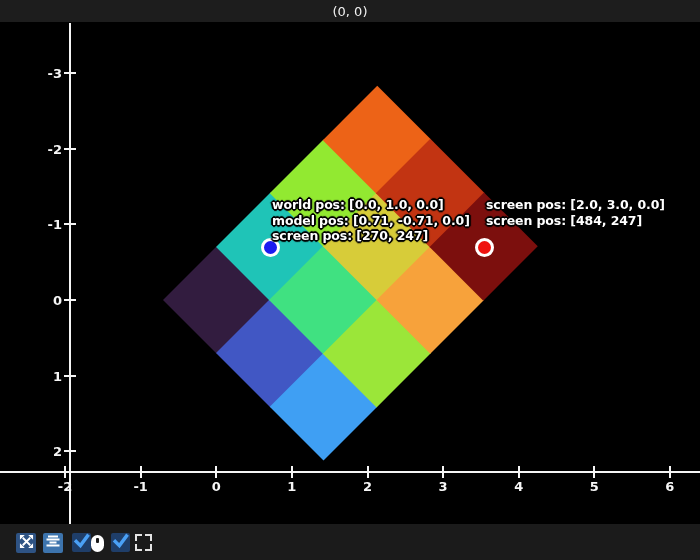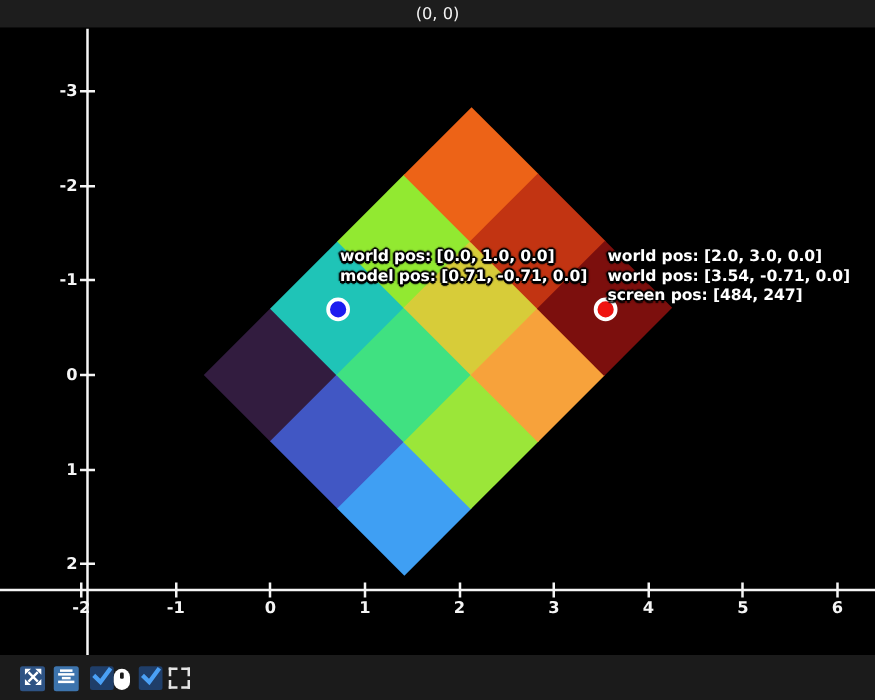--- a/index.html
+++ b/index.html
@@ -126,25 +126,25 @@
         <div class="grid-cell" style="left: 150.8px; top: 150.8px; width: 76.4px; height: 76.4px; background: rgb(247, 162, 59);"></div>
         <div class="grid-cell" style="left: -0.4px; top: 226.4px; width: 76.4px; height: 76.4px; background: rgb(237, 99, 23);"></div>
         <div class="grid-cell" style="left: 75.2px; top: 226.4px; width: 76.4px; height: 76.4px; background: rgb(194, 52, 18);"></div>
         <div class="grid-cell" style="left: 150.8px; top: 226.4px; width: 76.4px; height: 76.4px; background: rgb(124, 15, 13);"></div>
       </div>
     <div id="annotation-layer">
         <div class="marker" style="left: 260.5px; top: 215.5px; background: rgb(28, 28, 240);"></div>
         <div class="annotation-text" style="left: 272px; top: 175px;">
           <div>world pos: [0.0, 1.0, 0.0]</div>
           <div>model pos: [0.71, -0.71, 0.0]</div>
+          <div>screen pos: [270, 247]</div>
         </div>
         <div class="marker" style="left: 474.5px; top: 215.5px; background: rgb(239, 19, 16);"></div>
         <div class="annotation-text" style="left: 486px; top: 175px;">
-          <div>world pos: [2.0, 3.0, 0.0]</div>
-          <div>world pos: [3.54, -0.71, 0.0]</div>
+          <div>screen pos: [2.0, 3.0, 0.0]</div>
           <div>screen pos: [484, 247]</div>
         </div>
       </div>
   </div>
 
   <div id="toolbar">
       <div class="tb-btn" style="background: rgb(46, 83, 132); left: 16px;">
         <span><svg width="15" height="15" viewBox="0 0 16 16">
             <path d="M4 4 L12 12 M12 4 L4 12" stroke="#fff" stroke-width="2" fill="none"></path>
             <path d="M1 1 h5.2 L1 6.2 Z M15 1 v5.2 L9.8 1 Z M15 15 h-5.2 L15 9.8 Z M1 15 v-5.2 L6.2 15 Z" fill="#fff"></path>

